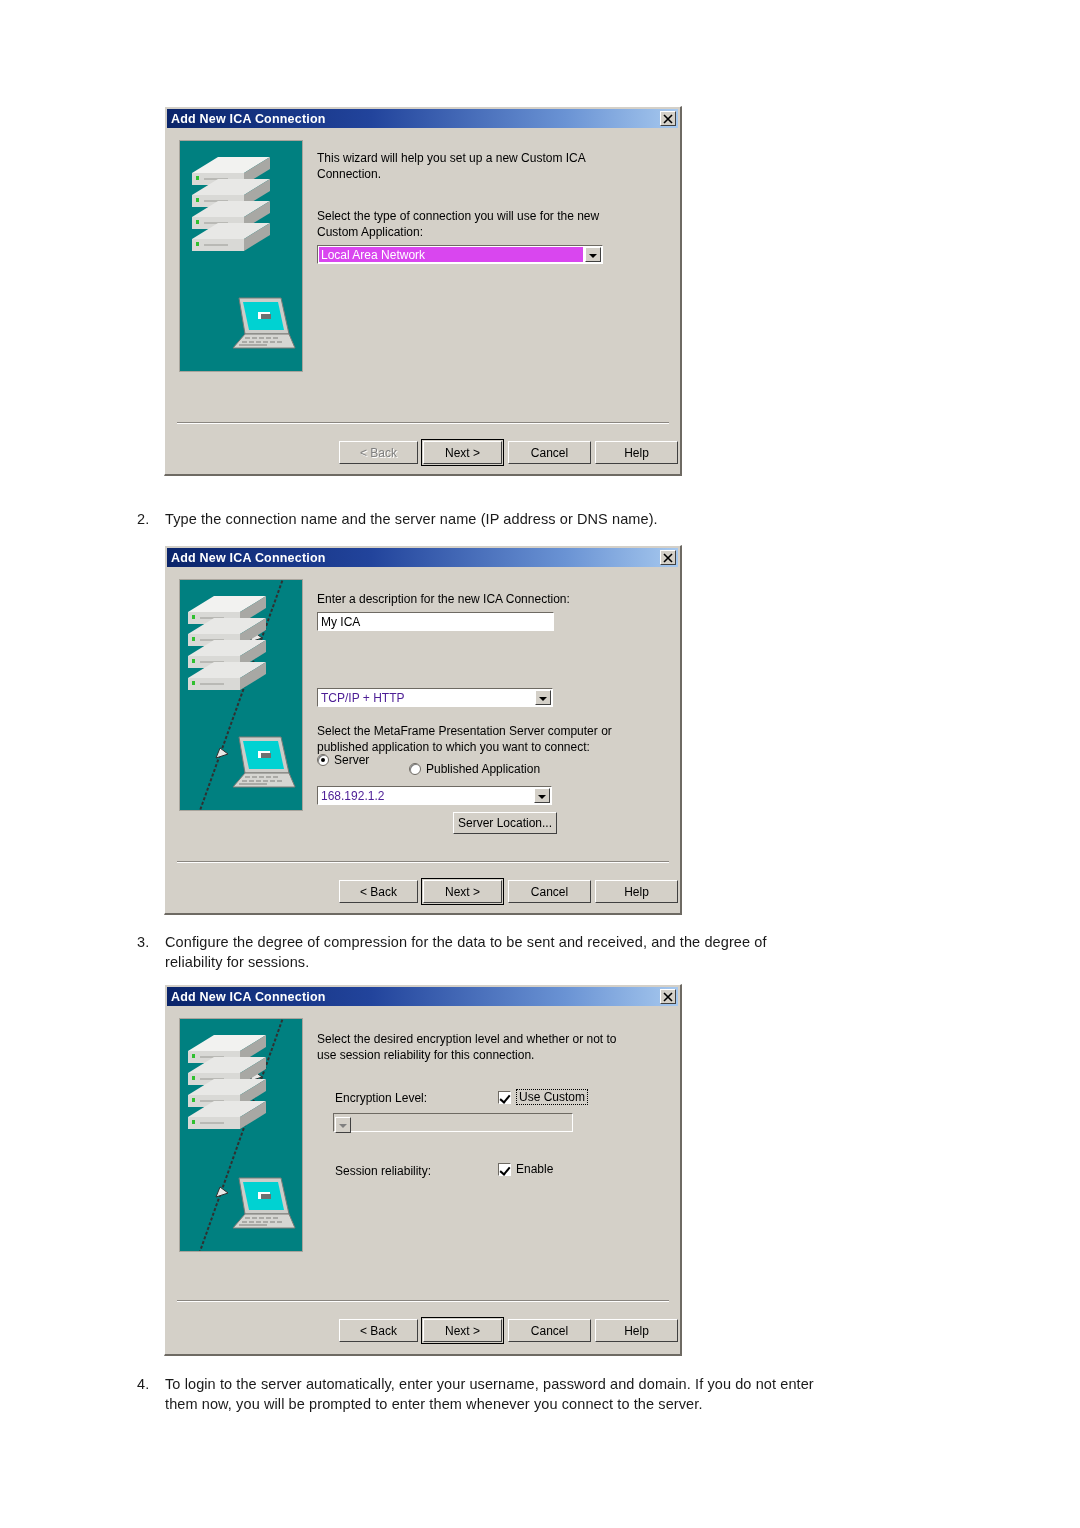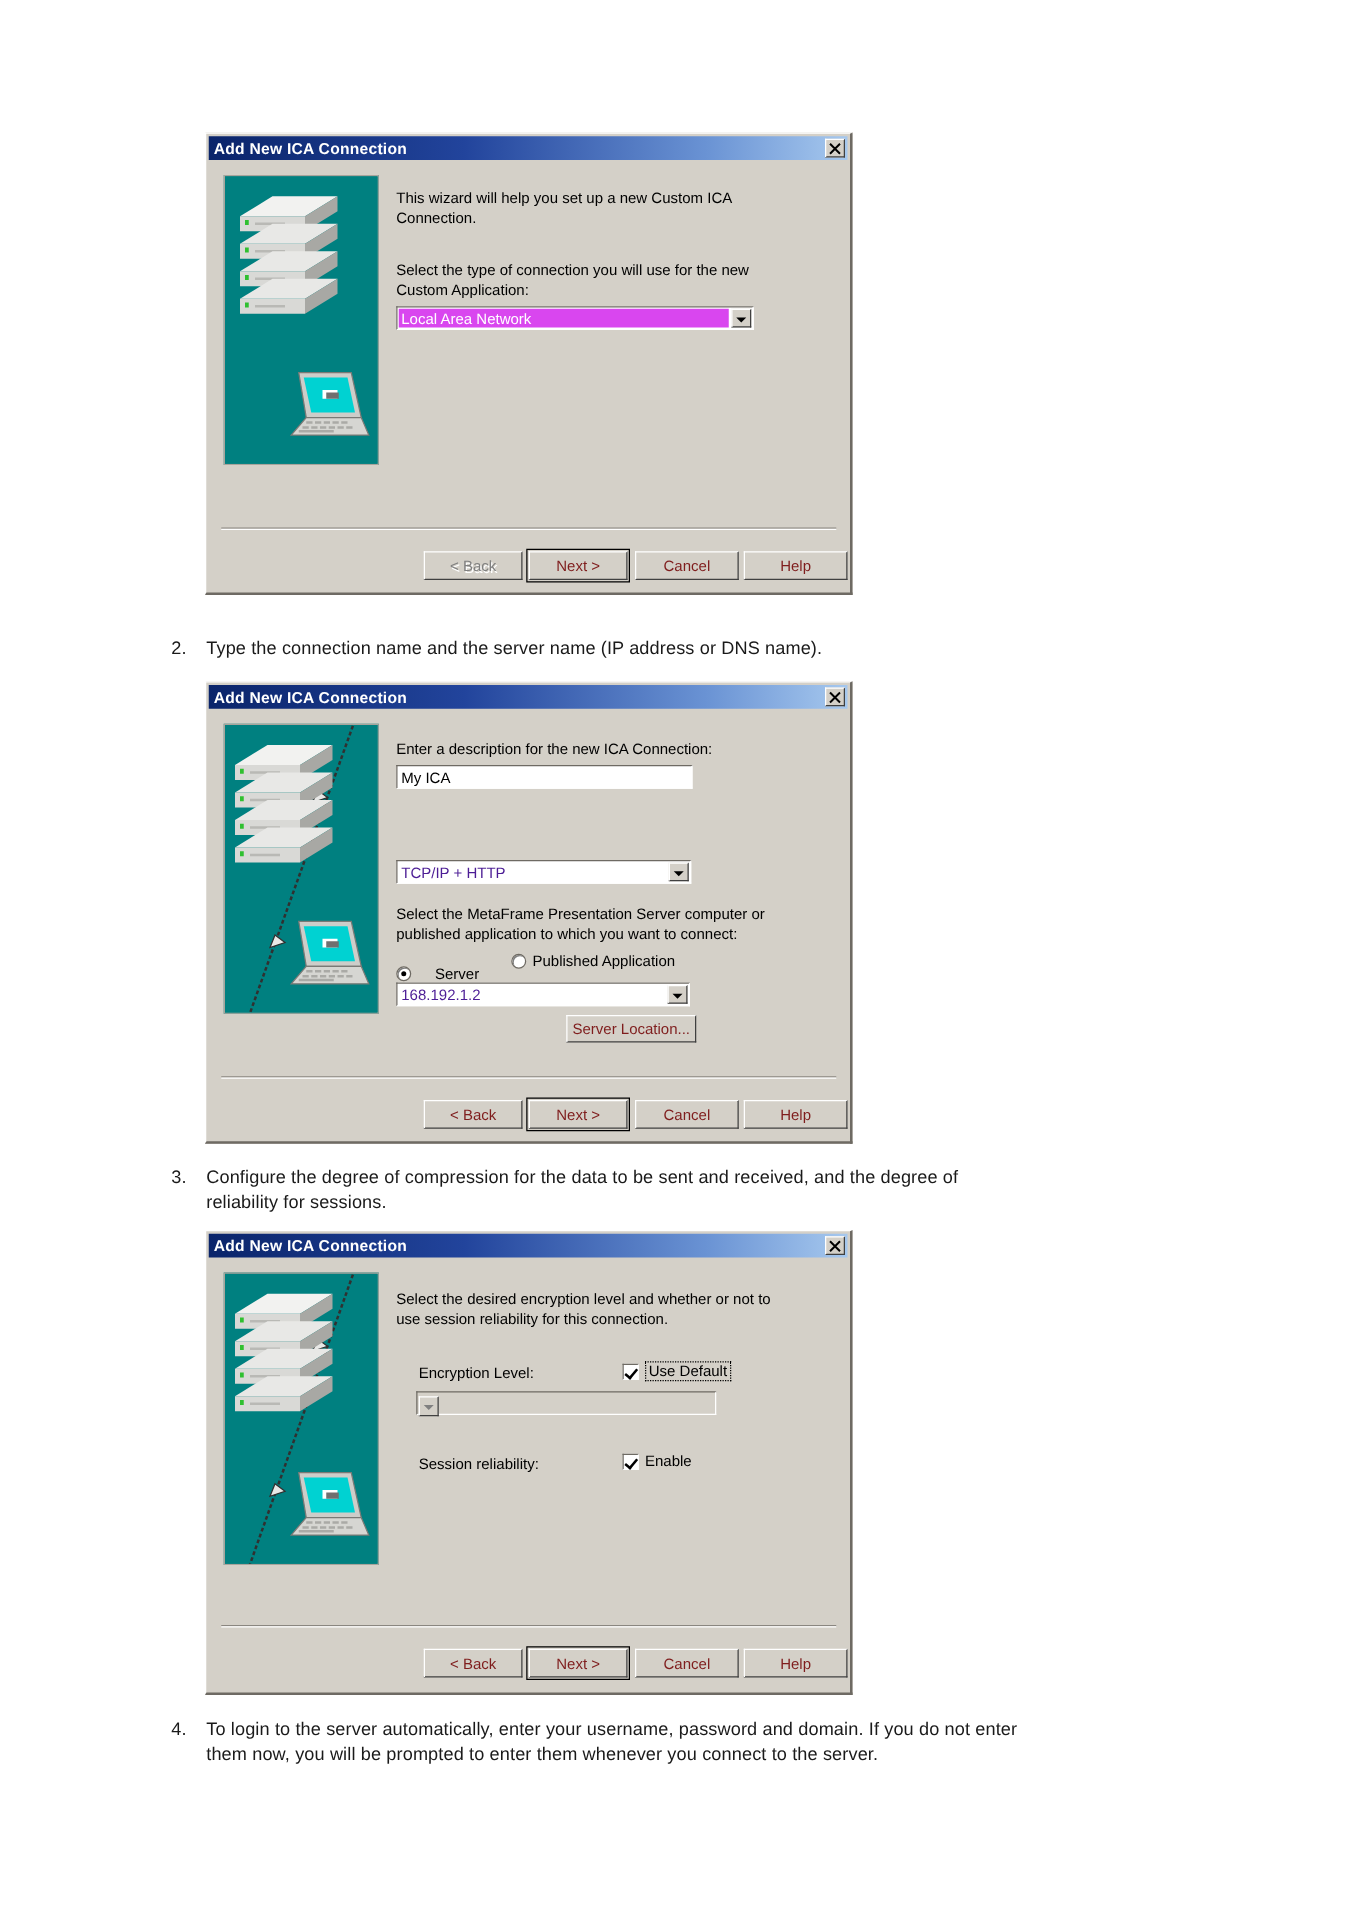--- a/index.html
+++ b/index.html
@@ -171,21 +171,21 @@
   
   .btn {
     position: absolute;
     background: #d4d0c8;
     border-top: 1px solid #ffffff;
     border-left: 1px solid #ffffff;
     border-right: 1px solid #404040;
     border-bottom: 1px solid #404040;
     box-sizing: border-box;
     font-size: 12px;
-    color: #7f1d1d;
+    color: #000000;
     display: flex;
     align-items: center;
     justify-content: center;
     line-height: 1;
   }
   .btn.def {
     border: 1px solid #000;
     padding: 1px;
   }
   .btn.def span.inner {
@@ -440,21 +440,21 @@
     <div class="combo" style="left:150px; top:140px; width:236px;">
       <span class="cval">TCP/IP + HTTP</span>
       <span class="carrow">
           <i></i>
         </span>
     </div>
 
     <div class="dtext" style="left:150px; top:176px; width:310px;">Select the MetaFrame Presentation Server computer or
 published application to which you want to connect:</div>
 
-    <div class="radio on" style="left:150px; top:224px;gap:14px;">
+    <div class="radio on" style="left:150px; top:205px;">
       <span class="dot"></span>
       <span>Server</span>
     </div>
     <div class="radio" style="left:242px; top:214px;">
       <span class="dot"></span>
       <span>Published Application</span>
     </div>
 
     <div class="combo" style="left:150px; top:238px; width:235px;">
       <span class="cval">168.192.1.2</span>
@@ -553,21 +553,21 @@
       </svg>
     </div>
 
     <div class="dtext" style="left:150px; top:45px; width:310px;">Select the desired encryption level and whether or not to
 use session reliability for this connection.</div>
 
     <div class="label" style="left:168px; top:104px;">Encryption Level:</div>
 
     <div class="chk on" style="left:331px; top:102px;">
       <span class="box"></span>
-      <span class="focus">Use Default</span>
+      <span class="focus">Use Custom</span>
     </div>
 
     <div class="combo dis" style="left:166px; top:126px; width:240px;">
       <span class="cval">Basic</span>
       <span class="carrow">
           <i></i>
         </span>
     </div>
 
     <div class="label" style="left:168px; top:177px;">Session reliability:</div>

